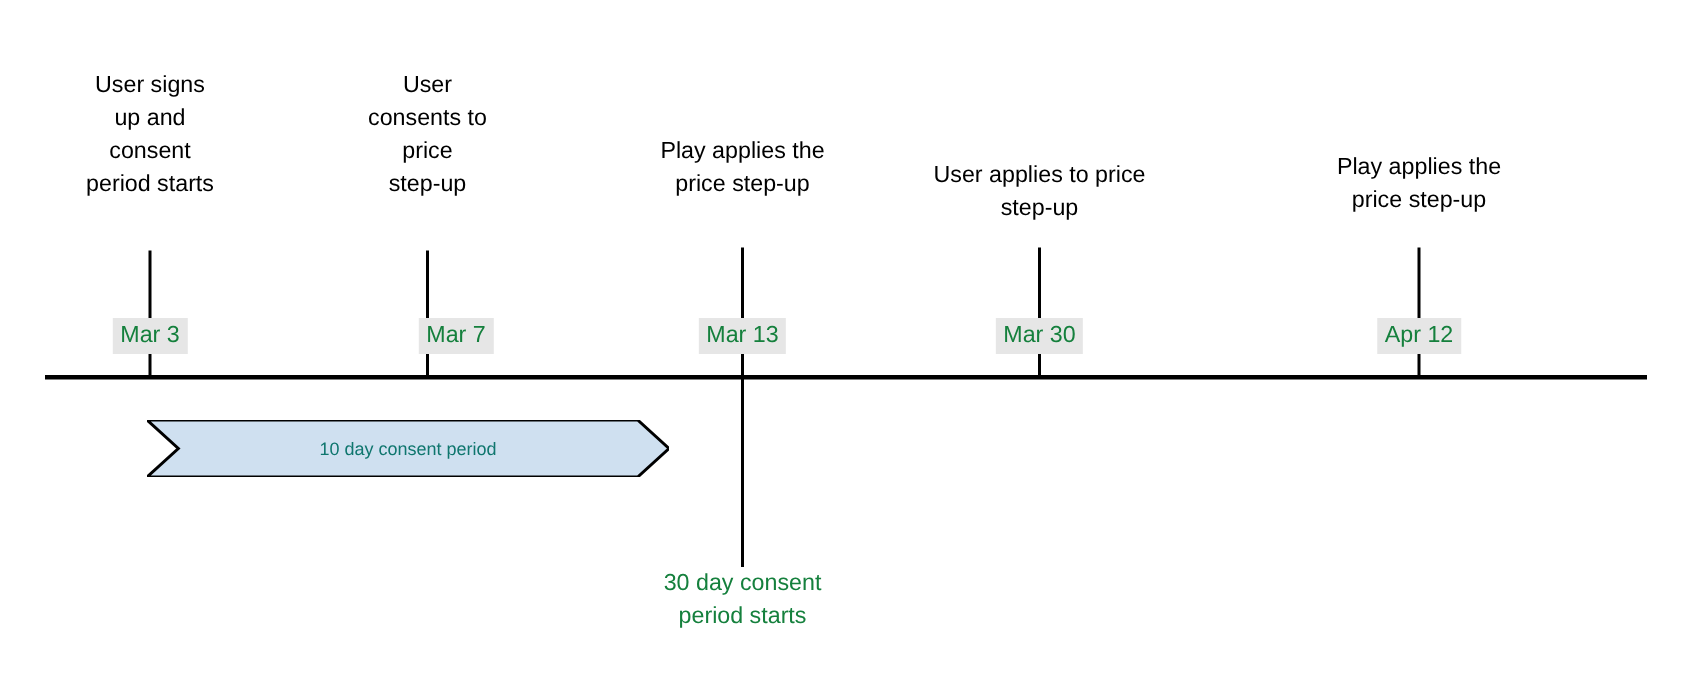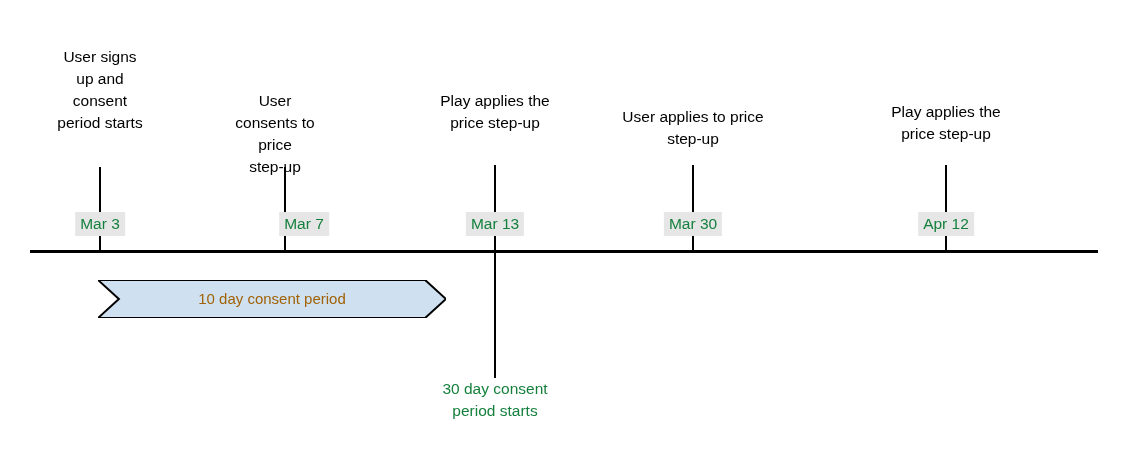--- a/index.html
+++ b/index.html
@@ -69,23 +69,23 @@
   }
   .chevron svg {
     position: absolute;
     inset: 0;
     width: 100%;
     height: 100%;
     display: block;
   }
   .chevron .chevron-text {
     position: relative;
-    font-size: 15px;
+    font-size: 12px;
     line-height: 20px;
-    color: #a16207;
+    color: #0f766e;
     white-space: nowrap;
     z-index: 2;
   }
   .chevron { background: transparent; }
 
   
   .below-label {
     position: absolute;
     text-align: center;
     font-size: 15.5px;
@@ -106,21 +106,21 @@
   <div class="tick" style="left: 284px; top: 167px; height: 83px;"></div>
   <div class="tick" style="left: 494px; top: 165px; height: 85px;"></div>
   <div class="tick" style="left: 692px; top: 165px; height: 85px;"></div>
   <div class="tick" style="left: 945px; top: 165px; height: 85px;"></div>
   <div class="tick" style="left: 494px; top: 250px; height: 128px;"></div>
 
   <div class="event-label" style="left: 100px; top: 46px;">User signs
 up and
 consent
 period starts</div>
-  <div class="event-label" style="left: 275px; top: 46px; margin-top: 44px;">User
+  <div class="event-label" style="left: 285px; top: 46px;">User
 consents to
 price
 step-up</div>
   <div class="event-label" style="left: 495px; top: 90px;">Play applies the
 price step-up</div>
   <div class="event-label" style="left: 693px; top: 106px;">User applies to price
 step-up</div>
   <div class="event-label" style="left: 946px; top: 101px;">Play applies the
 price step-up</div>
 

